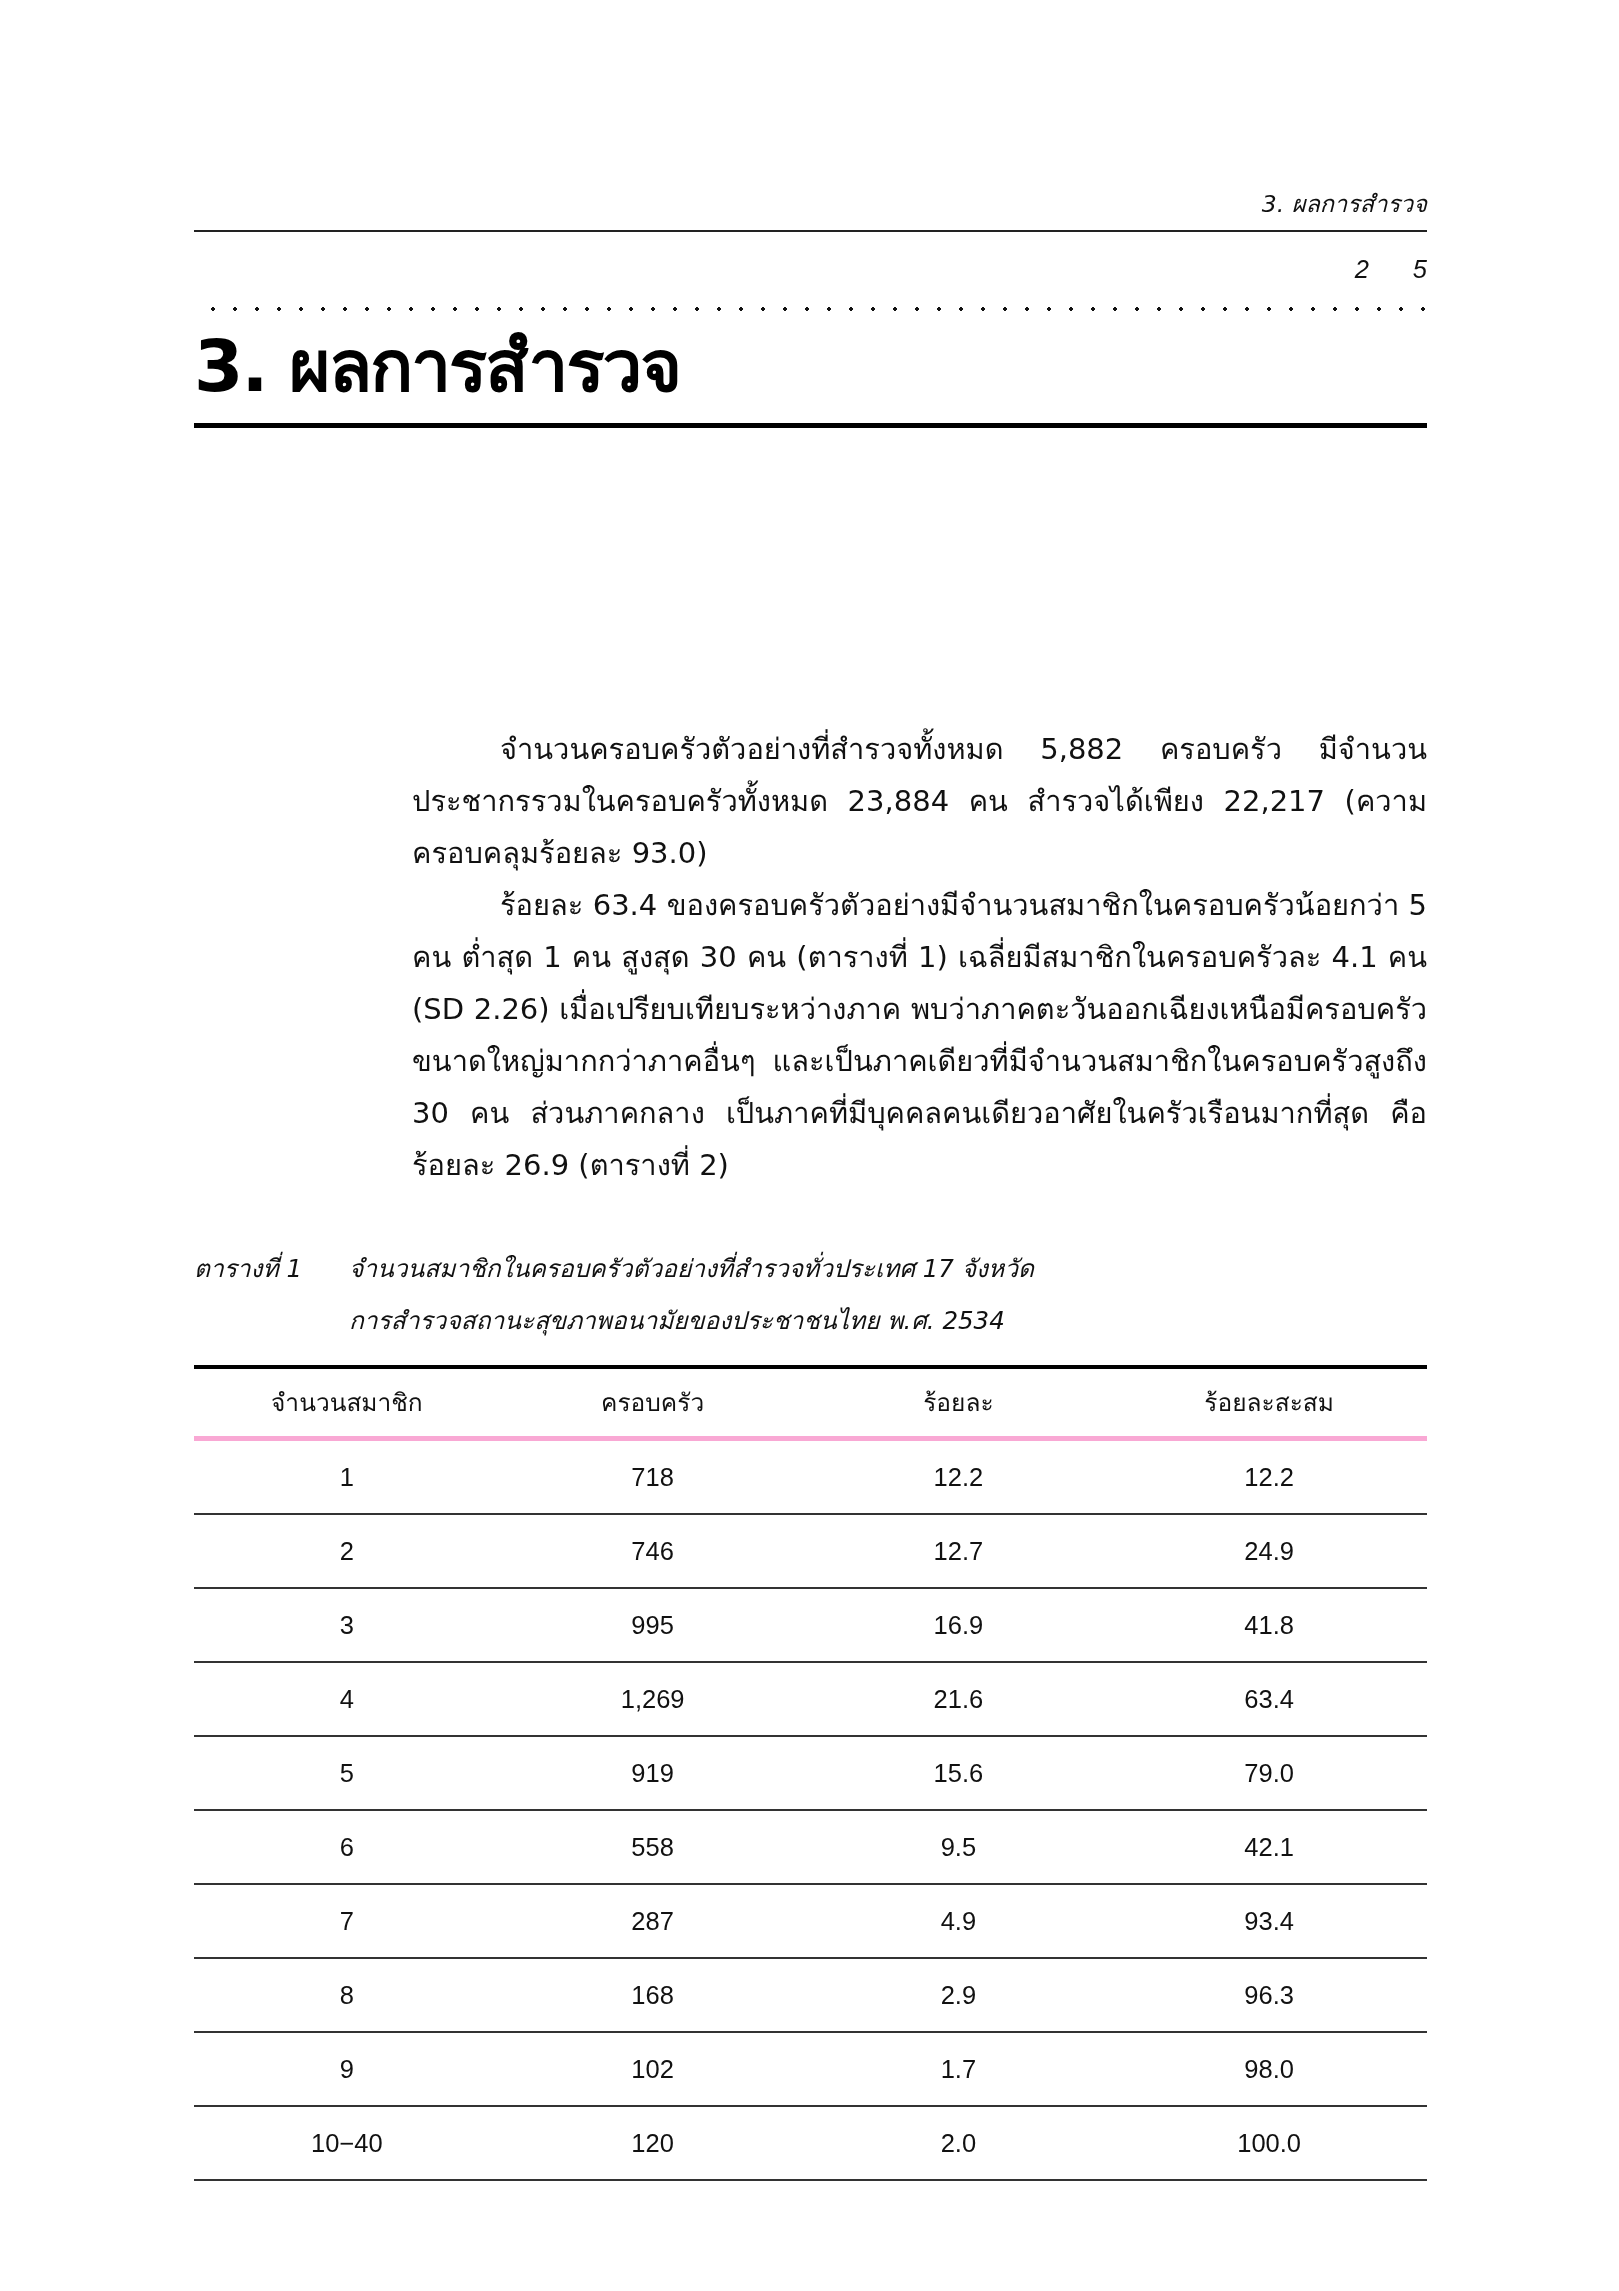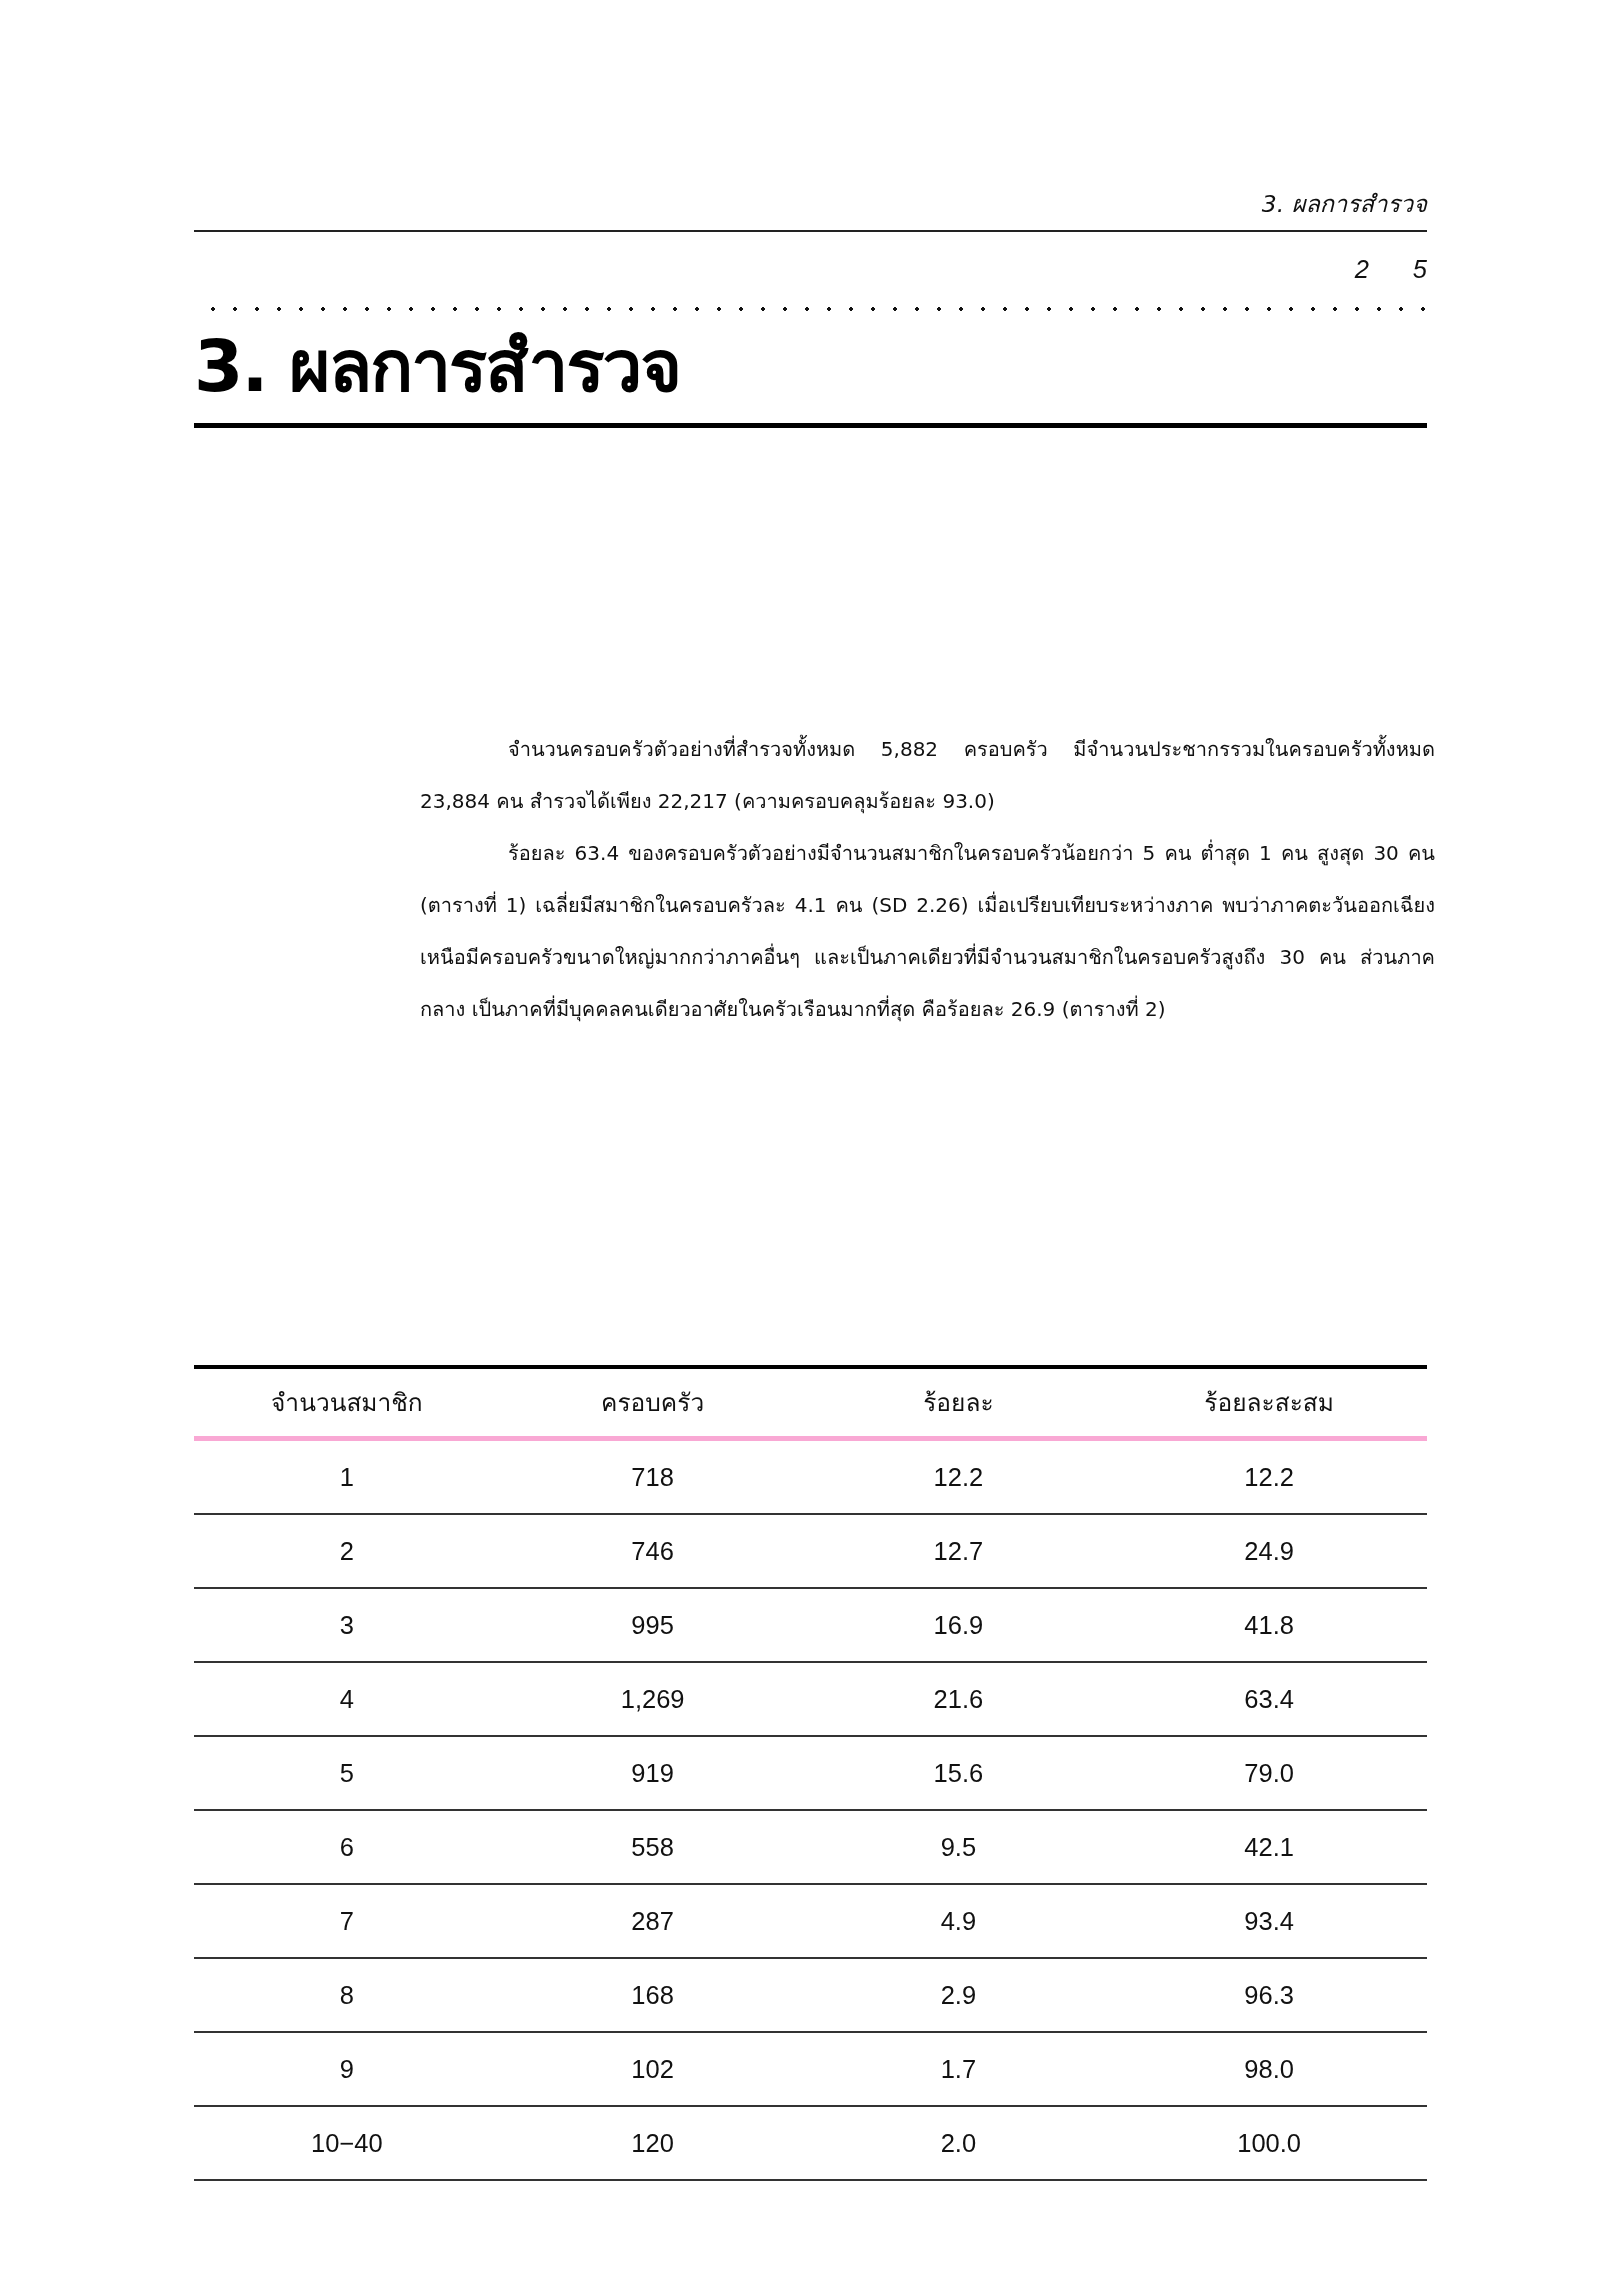--- a/index.html
+++ b/index.html
@@ -92,26 +92,25 @@
       white-space: nowrap;
       display: flex;
       gap: 29px;
       color: #111;
     }
     .body-text {
       position: absolute;
       left: 218px;
       top: 723px;
       width: 1015px;
-      font-size: 20px;
+      font-size: 29px;
       line-height: 52px;
       font-family: "DejaVu Sans", sans-serif;
       color: #111;
       text-align: justify;
-      margin-left: 8px;
     }
     .body-text p {
       margin: 0;
       text-indent: 88px;
       text-align: justify;
     }
     .caption {
       position: absolute;
       left: 0;
       top: 1243px;
@@ -186,20 +185,30 @@
 
   <h1 class="chapter-title" style="margin:0;">3. ผลการสำรวจ</h1>
   <div class="chapter-rule"></div>
 
 
   <div class="body-text">
     <p>จำนวนครอบครัวตัวอย่างที่สำรวจทั้งหมด 5,882 ครอบครัว มีจำนวนประชากรรวมในครอบครัวทั้งหมด 23,884 คน สำรวจได้เพียง 22,217 (ความครอบคลุมร้อยละ 93.0)</p>
     <p>ร้อยละ 63.4 ของครอบครัวตัวอย่างมีจำนวนสมาชิกในครอบครัวน้อยกว่า 5 คน ต่ำสุด 1 คน สูงสุด 30 คน (ตารางที่ 1) เฉลี่ยมีสมาชิกในครอบครัวละ 4.1 คน (SD 2.26) เมื่อเปรียบเทียบระหว่างภาค พบว่าภาคตะวันออกเฉียงเหนือมีครอบครัวขนาดใหญ่มากกว่าภาคอื่นๆ และเป็นภาคเดียวที่มีจำนวนสมาชิกในครอบครัวสูงถึง 30 คน ส่วนภาคกลาง เป็นภาคที่มีบุคคลคนเดียวอาศัยในครัวเรือนมากที่สุด คือร้อยละ 26.9 (ตารางที่ 2)</p>
   </div>
 
+  <div class="caption">
+    <div class="caption-row">
+      <span class="caption-label">ตารางที่ 1</span>
+      <span class="caption-text">จำนวนสมาชิกในครอบครัวตัวอย่างที่สำรวจทั่วประเทศ 17 จังหวัด</span>
+    </div>
+    <div class="caption-row">
+      <span class="caption-label"></span>
+      <span class="caption-text">การสำรวจสถานะสุขภาพอนามัยของประชาชนไทย พ.ศ. 2534</span>
+    </div>
+  </div>
 
   <table class="data-table">
     <thead>
       <tr>
         <th class="col-members">จำนวนสมาชิก</th>
         <th class="col-households">ครอบครัว</th>
         <th class="col-percent">ร้อยละ</th>
         <th class="col-cumulative">ร้อยละสะสม</th>
       </tr>
     </thead>

